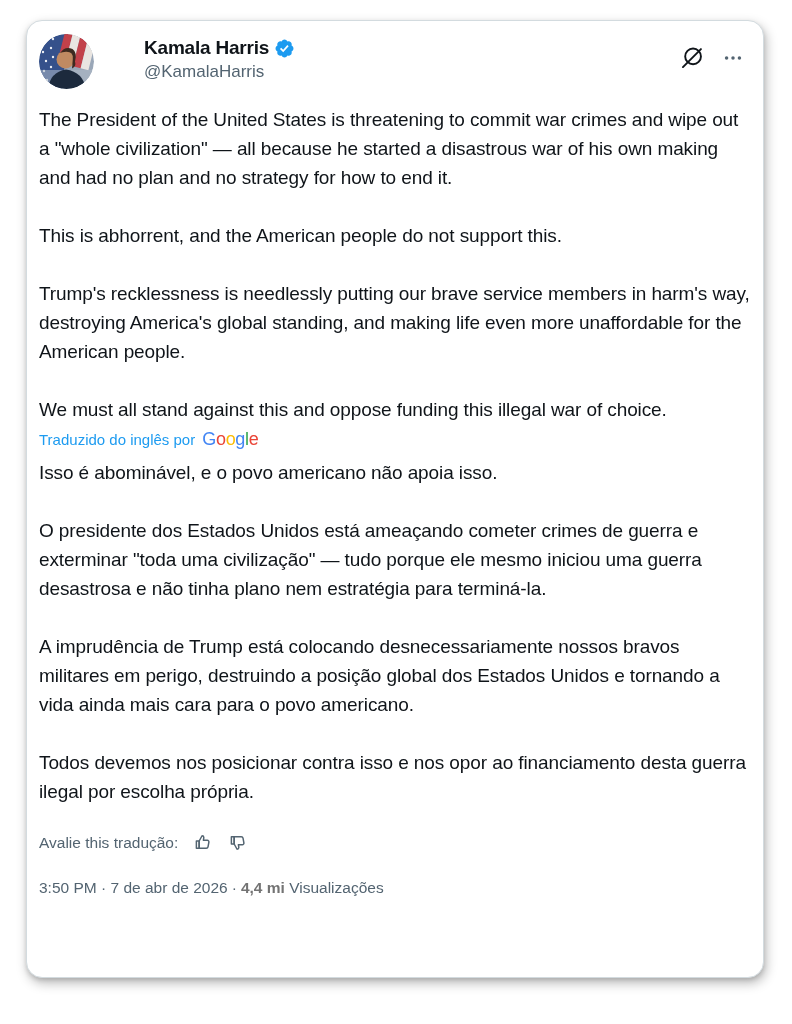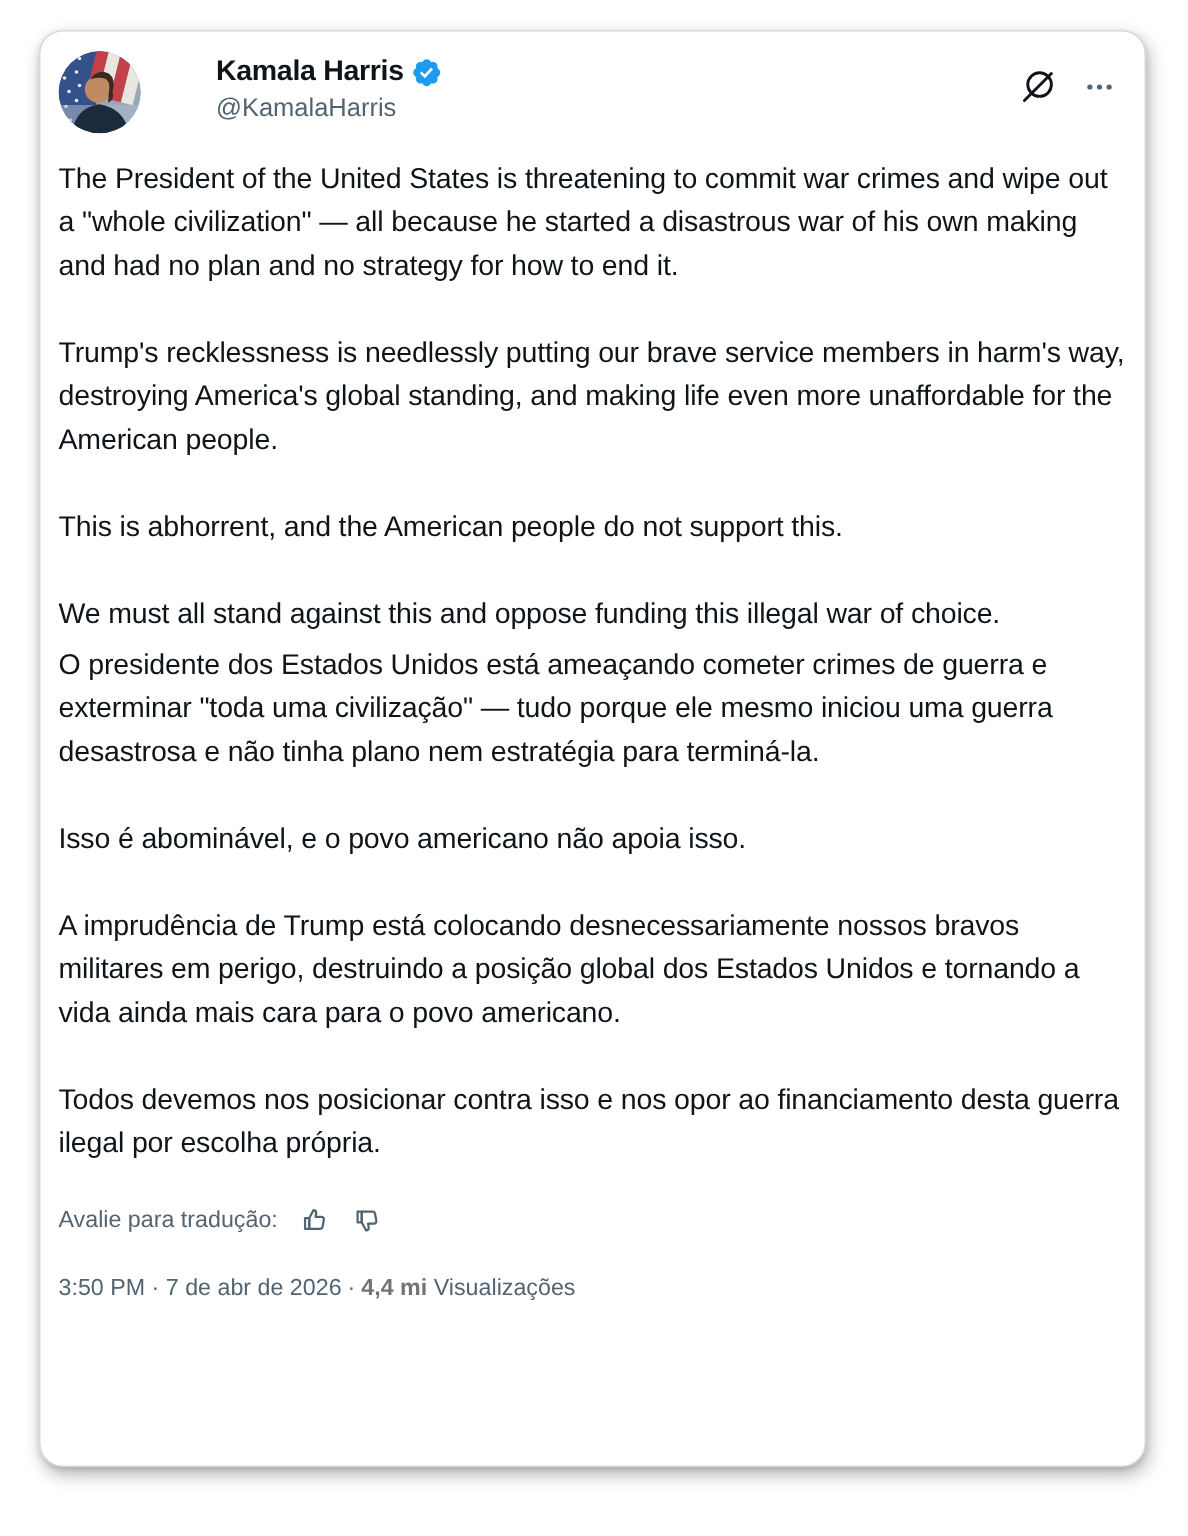--- a/index.html
+++ b/index.html
@@ -139,35 +139,39 @@
           <circle cx="5" cy="12" r="1.9"></circle>
             <circle cx="12" cy="12" r="1.9"></circle>
             <circle cx="19" cy="12" r="1.9"></circle>
         </svg>
       </span>
     </div>
   </div>
 
   <div class="tweet-text en-block">
     <p>The President of the United States is threatening to commit war crimes and wipe out a "whole civilization" — all because he started a disastrous war of his own making and had no plan and no strategy for how to end it.</p>
+    <p>This is abhorrent, and the American people do not support this.</p>
     <p>Trump's recklessness is needlessly putting our brave service members in harm's way, destroying America's global standing, and making life even more unaffordable for the American people.</p>
-    <p>This is abhorrent, and the American people do not support this.</p>
     <p class="tight">We must all stand against this and oppose funding this illegal war of choice.</p>
   </div>
 
+  <div class="attribution">
+    <span class="prefix">Traduzido do inglês por</span>
+    <span class="google-word"><span class="g-c0">G</span><span class="g-c1">o</span><span class="g-c2">o</span><span class="g-c3">g</span><span class="g-c4">l</span><span class="g-c5">e</span></span>
+  </div>
 
   <div class="tweet-text pt-block">
+    <p>Isso é abominável, e o povo americano não apoia isso.</p>
     <p>O presidente dos Estados Unidos está ameaçando cometer crimes de guerra e exterminar "toda uma civilização" — tudo porque ele mesmo iniciou uma guerra desastrosa e não tinha plano nem estratégia para terminá-la.</p>
-    <p>Isso é abominável, e o povo americano não apoia isso.</p>
     <p>A imprudência de Trump está colocando desnecessariamente nossos bravos militares em perigo, destruindo a posição global dos Estados Unidos e tornando a vida ainda mais cara para o povo americano.</p>
     <p>Todos devemos nos posicionar contra isso e nos opor ao financiamento desta guerra ilegal por escolha própria.</p>
   </div>
 
   <div class="rating-row">
-    <span class="rating-label">Avalie para tradução:</span>
+    <span class="rating-label">Avalie this tradução:</span>
     <span class="thumb up">
       <svg width="21" height="21" viewBox="0 0 24 24" fill="none" stroke="#536471" stroke-width="1.7" stroke-linejoin="round" stroke-linecap="round">
         <path d="M8.2 10.3 L11.5 4.3 c1.1 0 2 .9 2 2 l-.5 3.2 h4.6 c1.1 0 1.9 1 1.7 2.1 l-1 5.3 c-.2 1-1 1.6-2 1.6 H8.2 Z"></path>
         <path d="M8.2 10.3 H5 V18.5 H8.2 Z"></path>
       </svg>
     </span>
     <span class="thumb down">
       <svg width="21" height="21" viewBox="0 0 24 24" fill="none" stroke="#536471" stroke-width="1.7" stroke-linejoin="round" stroke-linecap="round">
         <path d="M8.2 10.3 L11.5 4.3 c1.1 0 2 .9 2 2 l-.5 3.2 h4.6 c1.1 0 1.9 1 1.7 2.1 l-1 5.3 c-.2 1-1 1.6-2 1.6 H8.2 Z"></path>
         <path d="M8.2 10.3 H5 V18.5 H8.2 Z"></path>

